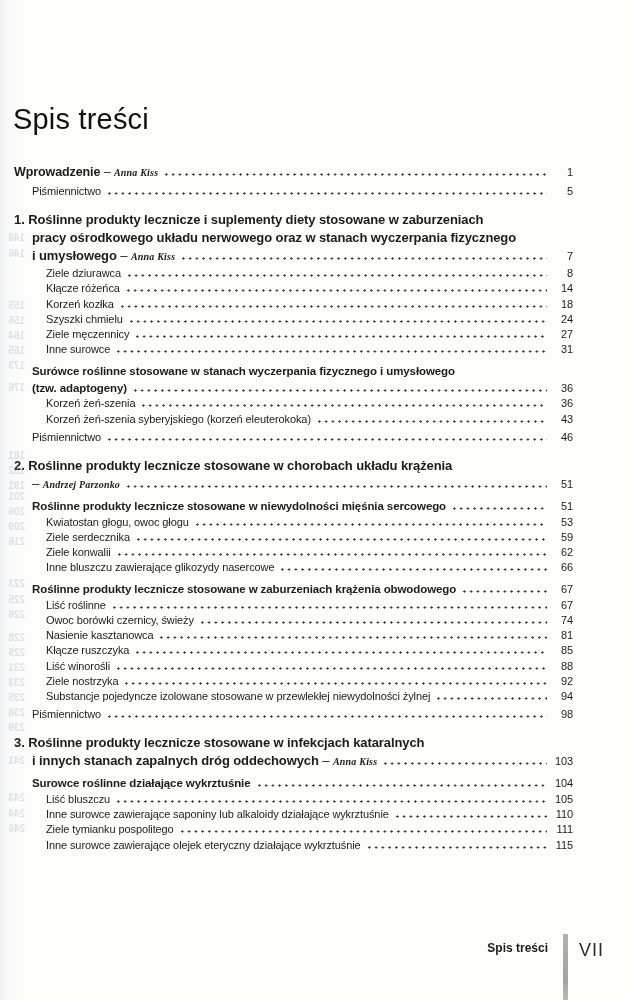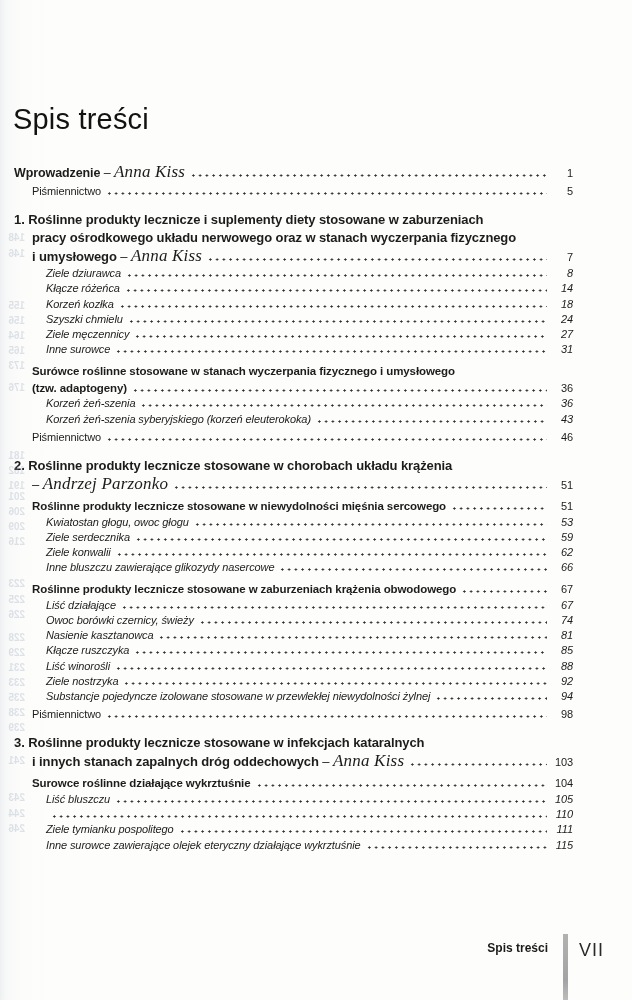--- a/index.html
+++ b/index.html
@@ -22,31 +22,31 @@
   .row{ display:flex; align-items:baseline; }
   .leader{
     flex:1; height:3px; margin:0 4px 0 5px;
     background-image:radial-gradient(circle, #2e2e2c 0.9px, rgba(0,0,0,0) 1.3px);
     background-size:6.75px 3px; background-repeat:repeat-x; background-position:left bottom;
   }
   .page-num{
     min-width:22px; text-align:right; flex:0 0 auto;
     font-size:11px; font-weight:400; font-family:"Liberation Sans",sans-serif;
   }
-  .author{ font-family:"Liberation Serif", serif; font-style:italic; font-weight:400; font-size:17px; letter-spacing:0.2px; }
+  .author{ font-family:"Liberation Serif", serif; font-style:italic; font-weight:700; font-size:10px; letter-spacing:0.2px; }
   .author-dash{ font-weight:400; }
   .e-intro{ font-size:12.5px; font-weight:700; line-height:16px; }
   .e-pism{ font-size:11px; font-weight:400; line-height:15.2px; padding-left:18px; margin-top:3px; }
   .e-chapter{ font-size:13px; font-weight:700; line-height:18px; margin-top:12px; }
   .e-chapter .pre-line{ padding-left:18px; }
   .e-chapter .pre-line.first{ padding-left:0; }
   .e-chapter .row.cont{ padding-left:18px; }
   .e-sub{ font-size:11.5px; font-weight:700; line-height:16.5px; padding-left:18px; margin-top:6px; }
   .e-chapter + .e-sub{ margin-top:4px; }
-  .e-item{ font-size:11px; font-weight:400; line-height:15.2px; padding-left:32px;font-style:italic; }
+  .e-item{ font-size:11px; font-weight:400; line-height:15.2px; padding-left:32px; }
   .footer-label{
     position:absolute; top:941px; right:84px;
     font-size:12px; font-weight:700; color:#1b1b19;
   }
   .footer-bar{
     position:absolute; left:563px; top:934px; width:4.5px; height:66px;
     background:linear-gradient(180deg,#b2b2b2,#a3a3a5 70%,#bcbcbc);
   }
   .footer-page{
     position:absolute; left:579px; top:940px;
@@ -204,21 +204,21 @@
       </div>
       <div class="entry e-sub">
         <div class="row">
           <span class="label"><span class="label-text">Roślinne produkty lecznicze stosowane w zaburzeniach krążenia obwodowego</span></span>
           <span class="leader"></span>
           <span class="page-num">67</span>
         </div>
       </div>
       <div class="entry e-item">
         <div class="row">
-          <span class="label"><span class="label-text">Liść działające</span></span>
+          <span class="label"><span class="label-text">Liść roślinne</span></span>
           <span class="leader"></span>
           <span class="page-num">67</span>
         </div>
       </div>
       <div class="entry e-item">
         <div class="row">
           <span class="label"><span class="label-text">Owoc borówki czernicy, świeży</span></span>
           <span class="leader"></span>
           <span class="page-num">74</span>
         </div>
@@ -282,20 +282,21 @@
       </div>
       <div class="entry e-item">
         <div class="row">
           <span class="label"><span class="label-text">Liść bluszczu</span></span>
           <span class="leader"></span>
           <span class="page-num">105</span>
         </div>
       </div>
       <div class="entry e-item">
         <div class="row">
+          <span class="label"><span class="label-text">Inne surowce zawierające saponiny lub alkaloidy działające wykrztuśnie</span></span>
           <span class="leader"></span>
           <span class="page-num">110</span>
         </div>
       </div>
       <div class="entry e-item">
         <div class="row">
           <span class="label"><span class="label-text">Ziele tymianku pospolitego</span></span>
           <span class="leader"></span>
           <span class="page-num">111</span>
         </div>

